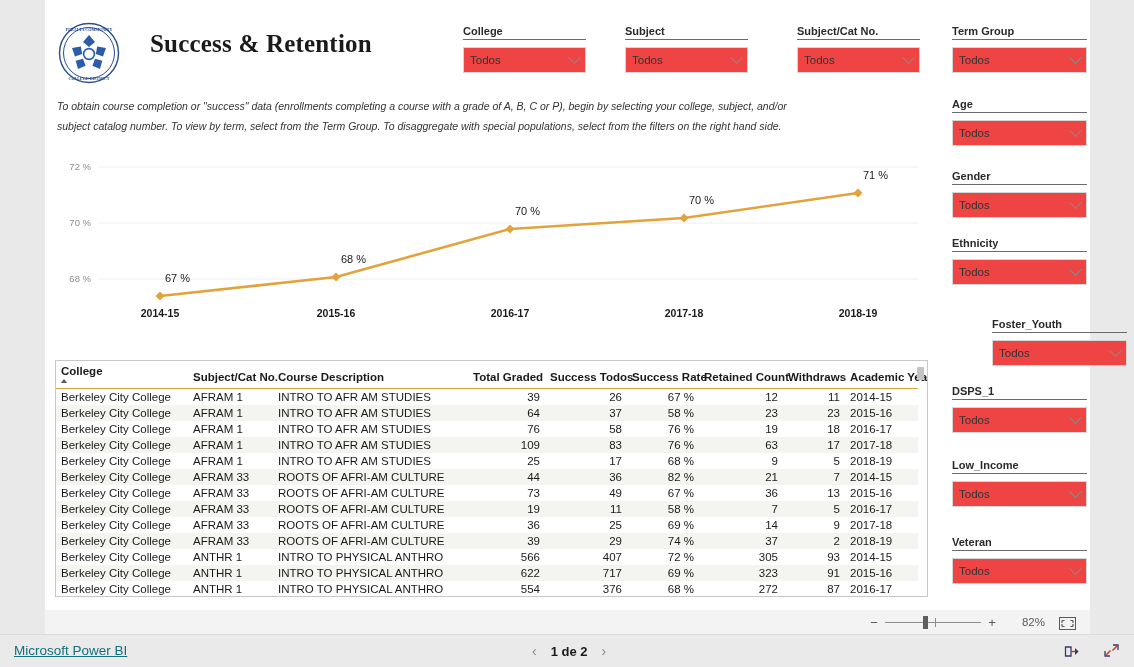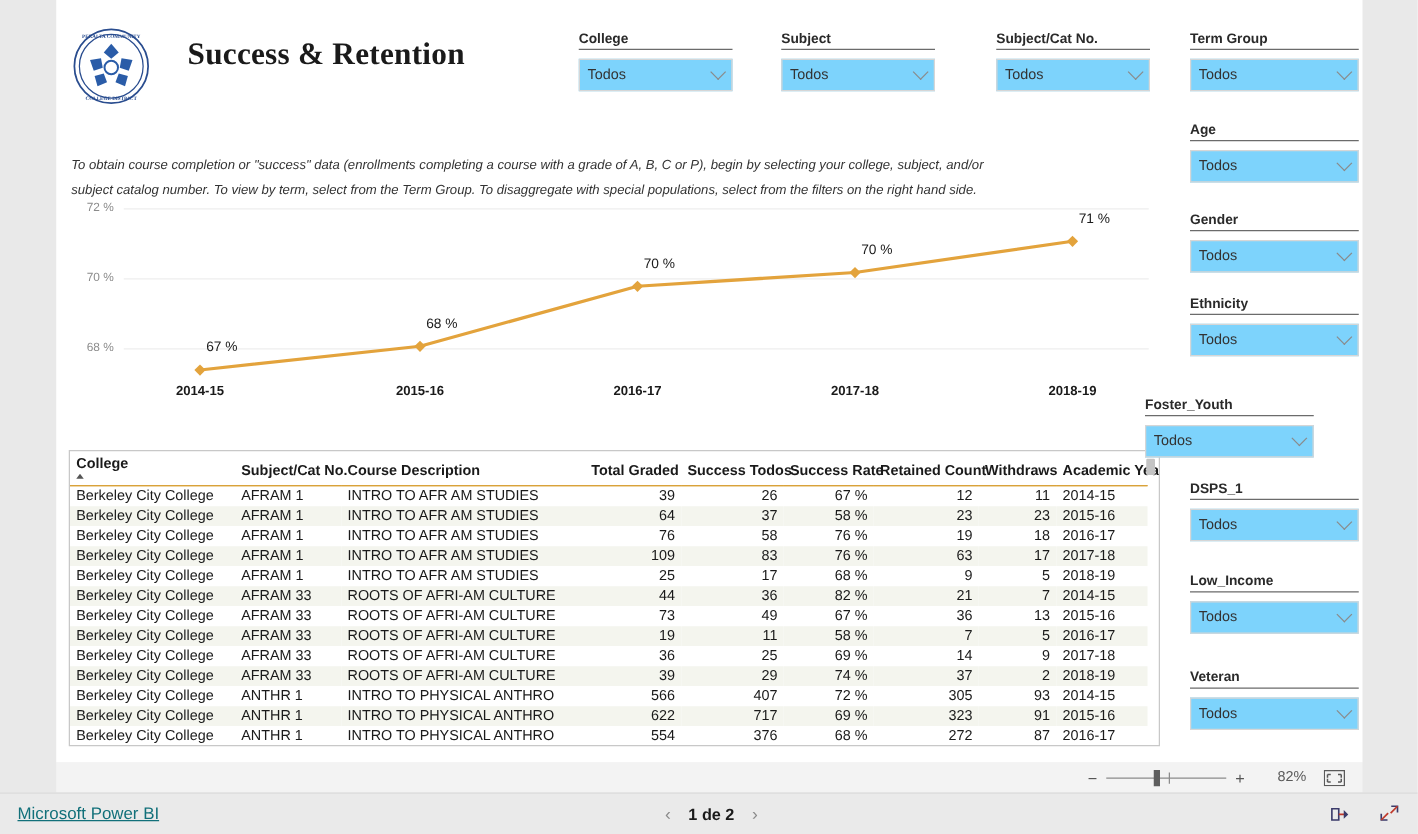--- a/index.html
+++ b/index.html
@@ -41,21 +41,21 @@
     font-weight: bold;
     color: #2a2a2a;
     padding-bottom: 2px;
     border-bottom: 1px solid #6b6b6b;
     white-space: nowrap;
   }
   .slicer-box {
     margin-top: 7px;
     height: 23px;
     border: 1px solid #d6d6d6;
-    background: #7dd3fc;
+    background: #ef4444;
     display: flex;
     align-items: center;
     padding: 12px 6px;
     position: relative;
   }
   .slicer-value {
     font-size: 11.5px;
     color: #333;
     flex: 1;
     white-space: nowrap;
@@ -73,35 +73,34 @@
   #slicer-college  { left: 418px; top: 25px; width: 123px; }
   #slicer-subject  { left: 580px; top: 25px; width: 123px; }
   #slicer-subjcat  { left: 752px; top: 25px; width: 123px; }
 
   
   .rail-slicer { position: absolute; width: 135px; }
   #slicer-term     { left: 952px; top: 25px; }
   #slicer-age      { left: 952px; top: 98px; }
   #slicer-gender   { left: 952px; top: 170px; }
   #slicer-ethnic   { left: 952px; top: 237px; }
-  #slicer-foster   { left: 916px; top: 318px; }
+  #slicer-foster   { left: 992px; top: 318px; }
   #slicer-dsps     { left: 952px; top: 385px; }
   #slicer-lowinc   { left: 952px; top: 459px; }
   #slicer-veteran  { left: 952px; top: 536px; }
 
   
   #intro-text {
     position: absolute;
     left: 12px; top: 96px;
     width: 760px;
     font-size: 10.5px;
     font-style: italic;
     color: #333;
     line-height: 20px;
-    margin-top: 26px;
   }
 
   
   #chart-visual {
     position: absolute;
     left: 12px; top: 150px;
     width: 875px; height: 180px;
   }
   #chart-svg { position: absolute; left: 0; top: 0; }
   .ytick {

